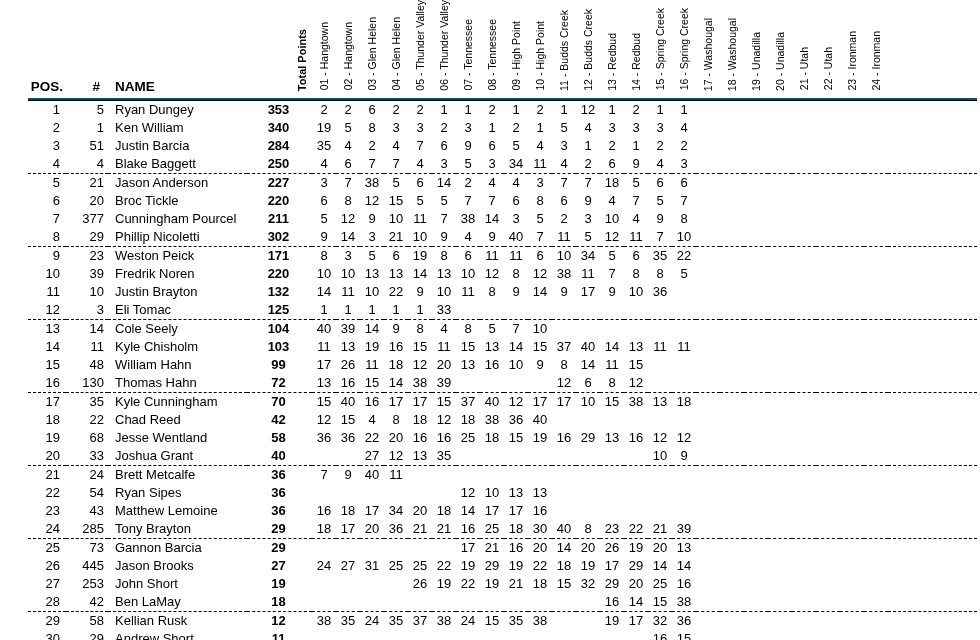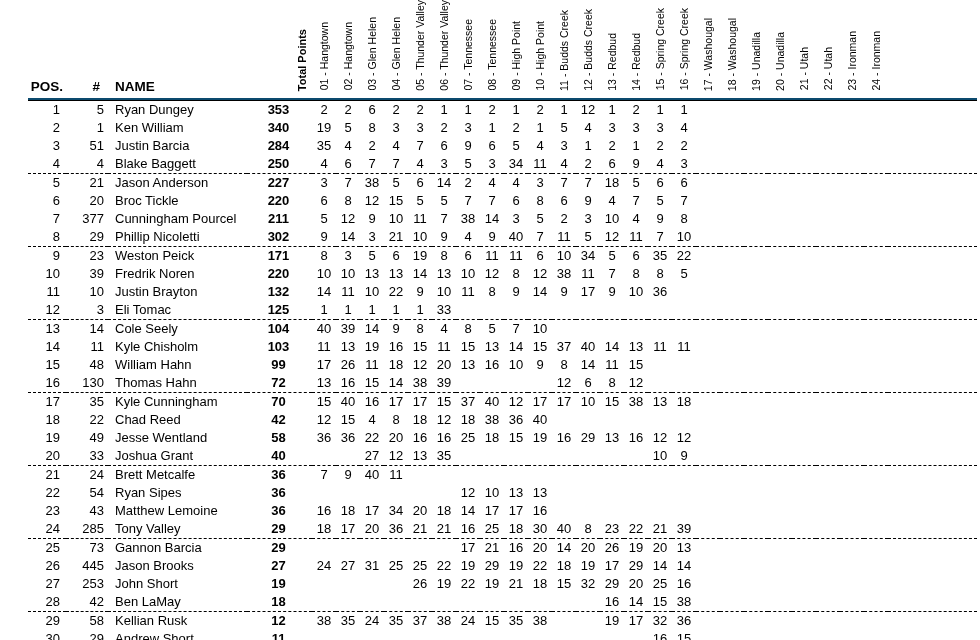--- a/index.html
+++ b/index.html
@@ -636,21 +636,21 @@
         <td class="c-race"></td>
         <td class="c-race"></td>
         <td class="c-race"></td>
         <td class="c-race"></td>
         <td class="c-race"></td>
         <td class="c-race"></td>
         <td class="c-fill"></td>
       </tr>
       <tr>
         <td class="c-pos">19</td>
-        <td class="c-num">49</td>
+        <td class="c-num">68</td>
         <td class="c-name">Jesse Wentland</td>
         <td class="c-total">58</td>
         <td class="c-race">36</td>
         <td class="c-race">36</td>
         <td class="c-race">22</td>
         <td class="c-race">20</td>
         <td class="c-race">16</td>
         <td class="c-race">16</td>
         <td class="c-race">25</td>
         <td class="c-race">18</td>
@@ -792,21 +792,21 @@
         <td class="c-race"></td>
         <td class="c-race"></td>
         <td class="c-race"></td>
         <td class="c-race"></td>
         <td class="c-race"></td>
         <td class="c-fill"></td>
       </tr>
       <tr class="sep">
         <td class="c-pos">24</td>
         <td class="c-num">285</td>
-        <td class="c-name">Tony Valley</td>
+        <td class="c-name">Tony Brayton</td>
         <td class="c-total">29</td>
         <td class="c-race">18</td>
         <td class="c-race">17</td>
         <td class="c-race">20</td>
         <td class="c-race">36</td>
         <td class="c-race">21</td>
         <td class="c-race">21</td>
         <td class="c-race">16</td>
         <td class="c-race">25</td>
         <td class="c-race">18</td>

